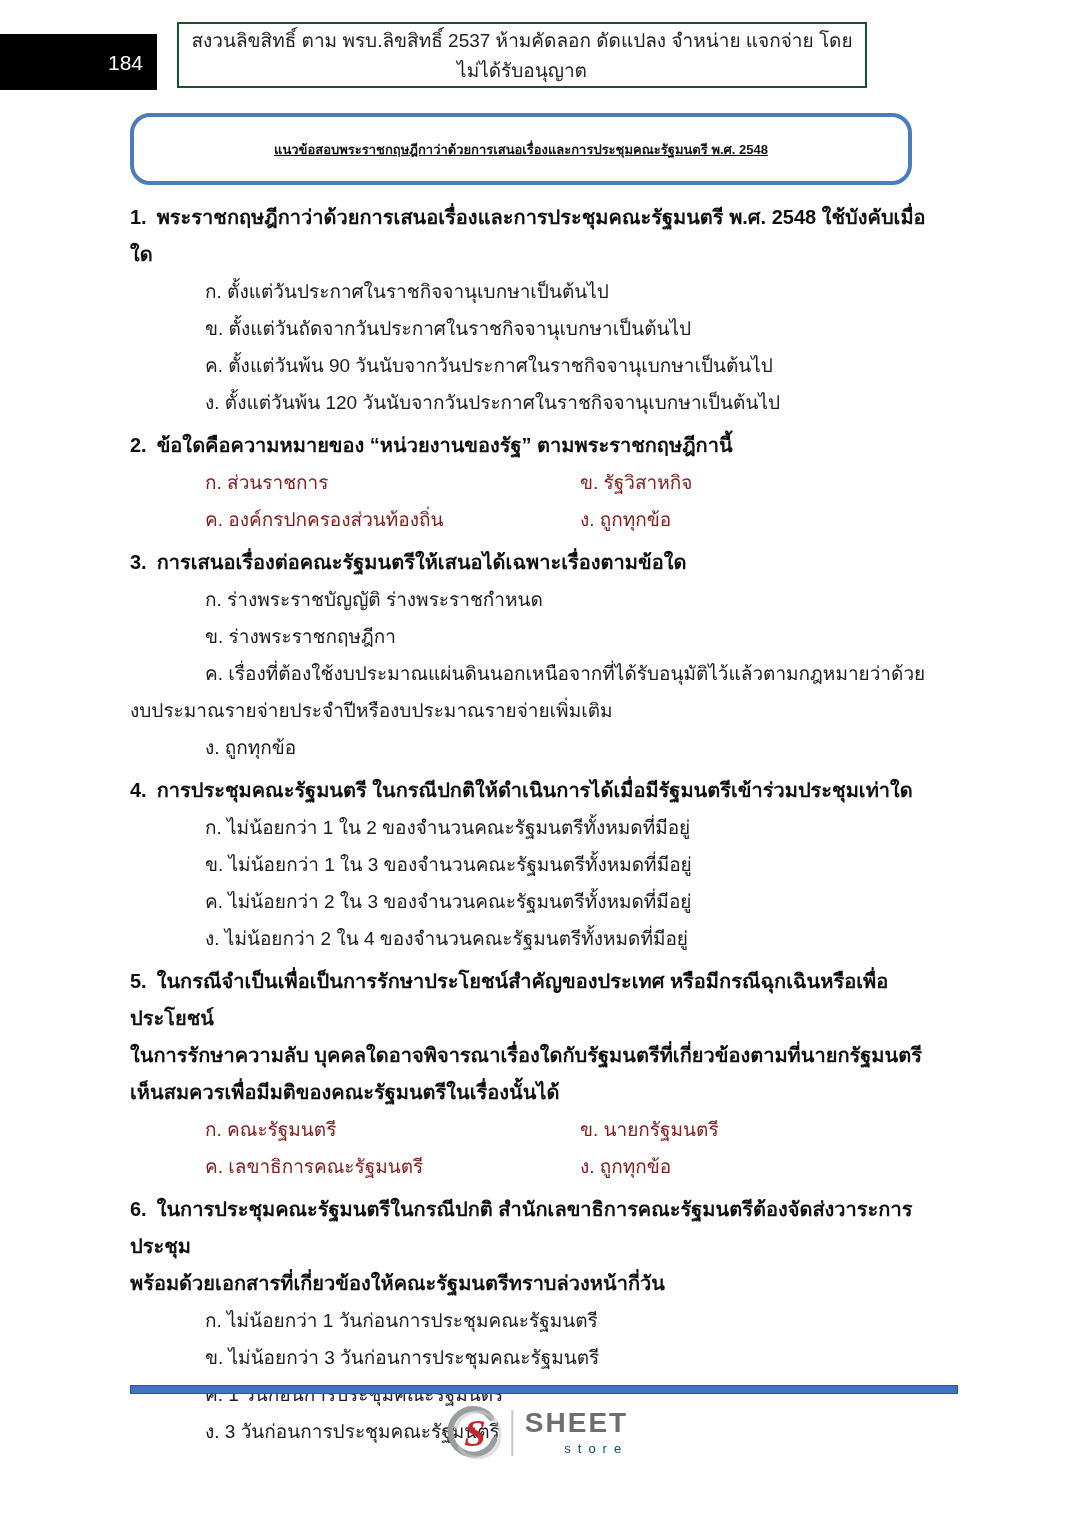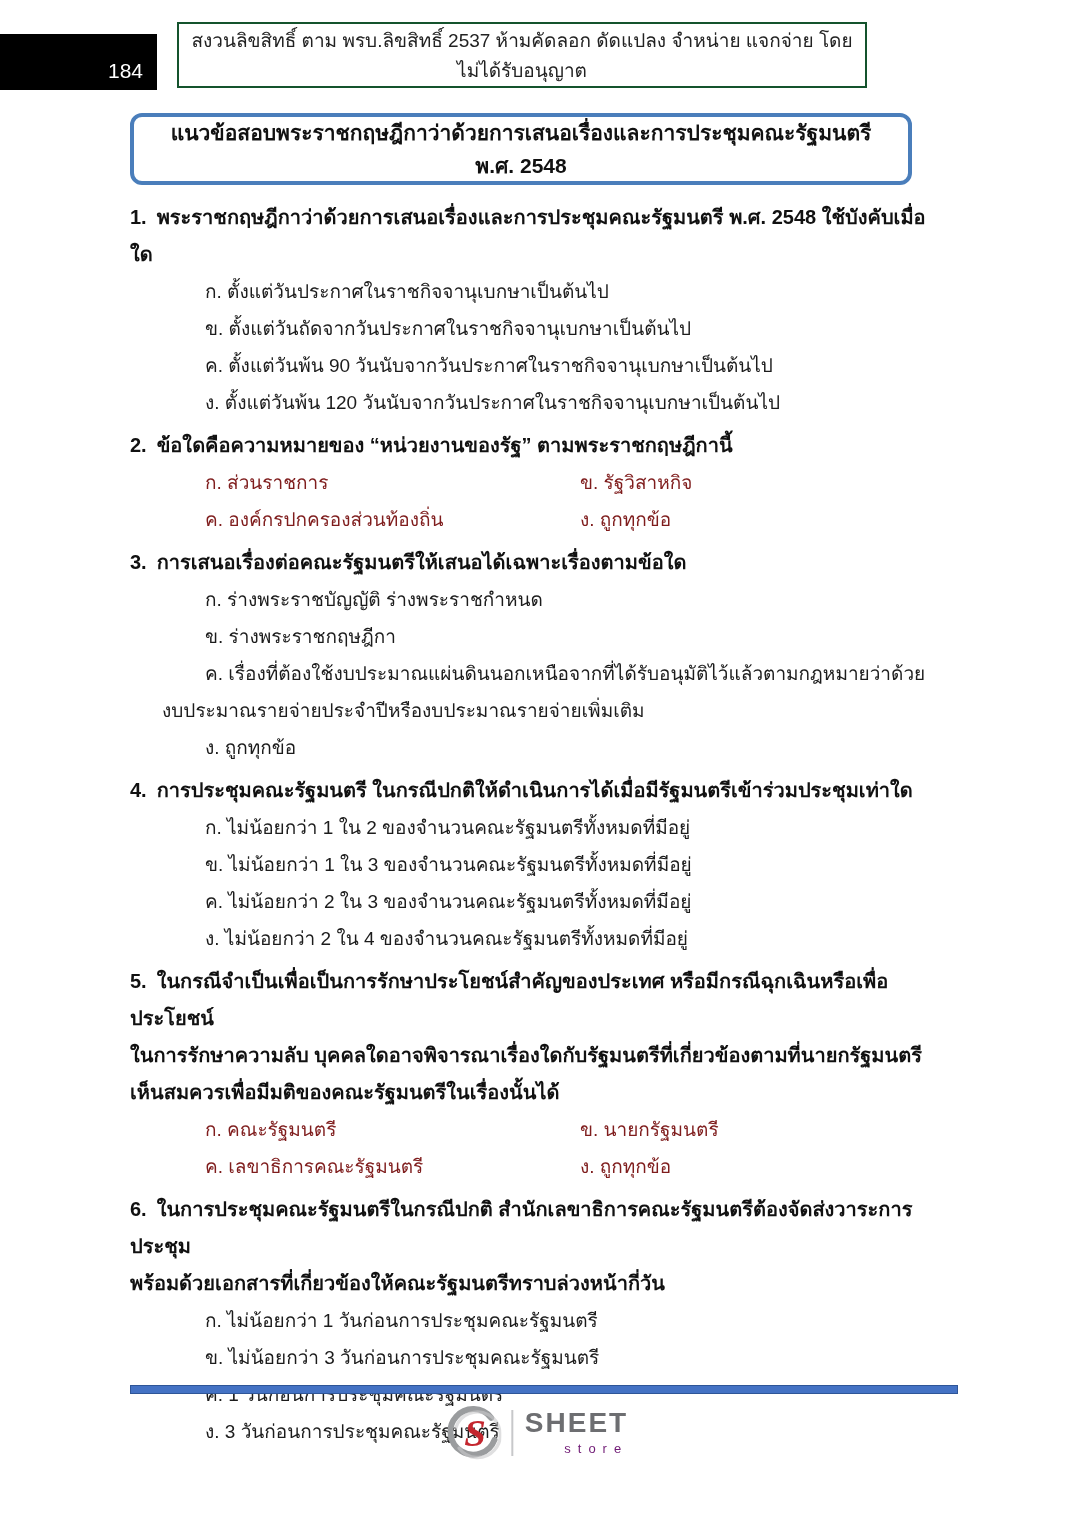--- a/index.html
+++ b/index.html
@@ -4,59 +4,59 @@
 <style>
   html,body{margin:0;padding:0;background:#ffffff;}
   .page{
     position:relative;width:1075px;height:1521px;background:#ffffff;overflow:hidden;
     font-family:"Liberation Sans","DejaVu Sans",sans-serif;color:#1a1a1a;
   }
   
   .pagenum-box{
     position:absolute;left:0;top:34px;width:157px;height:56px;background:#000000;
     display:flex;align-items:flex-end;justify-content:flex-end;
-    color:#ffffff;font-size:21px;padding:0 14px 7px 0;box-sizing:border-box;
+    color:#ffffff;font-size:21px;padding:0 14px 15px 0;box-sizing:border-box;
   }
   
   .copyright-box{
     position:absolute;left:177px;top:22px;width:690px;height:66px;box-sizing:border-box;
     border:2px solid #14532d;background:#ffffff;
     display:flex;align-items:center;justify-content:center;text-align:center;
     font-size:19px;color:#222;padding:0 10px;
   }
   
   .title-box{
     position:absolute;left:130px;top:113px;width:782px;height:72px;box-sizing:border-box;
-    border:4px solid #4a7ebb;border-radius:12px;background:#ffffff;
+    border:4px solid #4a7ebb;border-radius:20px;background:#ffffff;
     display:flex;align-items:center;justify-content:center;text-align:center;
-    font-size:21px;font-weight:bold;color:#111;padding:0 16px;
+    font-size:13px;font-weight:bold;color:#111;padding:0 16px;text-decoration:underline;
   }
   
   .content{position:absolute;left:130px;top:199px;width:818px;}
   .q-block{margin-top:6px;}
   .q-block:first-child{margin-top:0;}
   .q-line{font-weight:bold;font-size:20px;line-height:37px;color:#111;}
   .opt{font-size:19px;line-height:37px;padding-left:75px;color:#1c1c1c;}
-  .opt.cont{padding-left:0;margin-left:32px;}
+  .opt.cont{padding-left:0;}
   .opt-row{display:grid;grid-template-columns:375px auto;padding-left:75px;
     font-size:19px;line-height:37px;color:#7f1d1d;}
   
   .footer-bar{
     position:absolute;left:130px;top:1385px;width:828px;height:9px;
     background:#4472c4;border:1px solid #2e5597;box-sizing:border-box;
   }
   .logo{
     position:absolute;top:1404px;left:50%;transform:translateX(-50%);
     display:flex;align-items:center;height:58px;
   }
   .logo-icon{width:54px;height:54px;flex:0 0 auto;}
   .logo-divider{width:2px;height:46px;background:#c7c8ca;margin:0 12px 0 10px;}
   .logo-text{display:flex;flex-direction:column;justify-content:center;align-items:flex-end;}
   .logo-sheet{font-size:28px;font-weight:bold;letter-spacing:2px;color:#6d6e71;line-height:28px;}
-  .logo-store{font-size:13px;letter-spacing:7px;color:#701a75;line-height:16px;margin-top:4px;}
+  .logo-store{font-size:13px;letter-spacing:7px;color:#0c4a6e;line-height:16px;margin-top:4px;}
 </style>
 </head>
 <body>
 
 <div class="page">
 
   <div class="pagenum-box">
     <span>184</span>
   </div>
 

